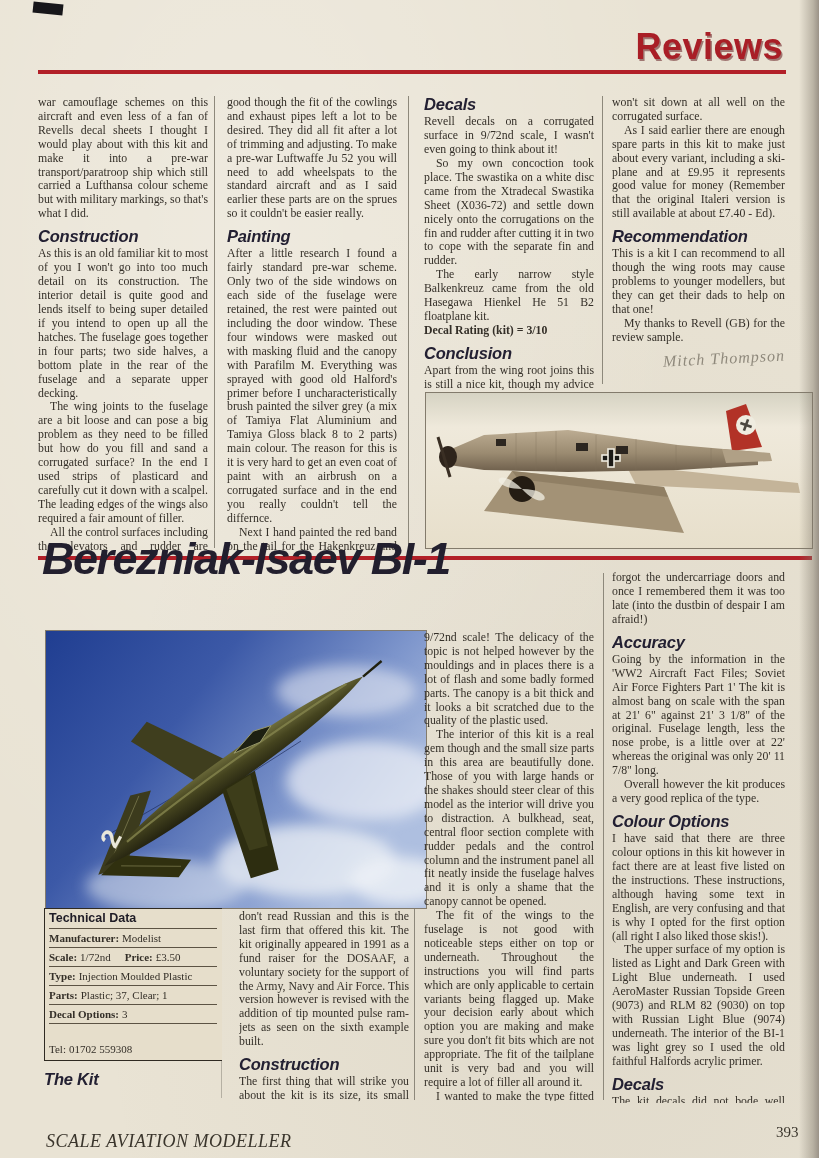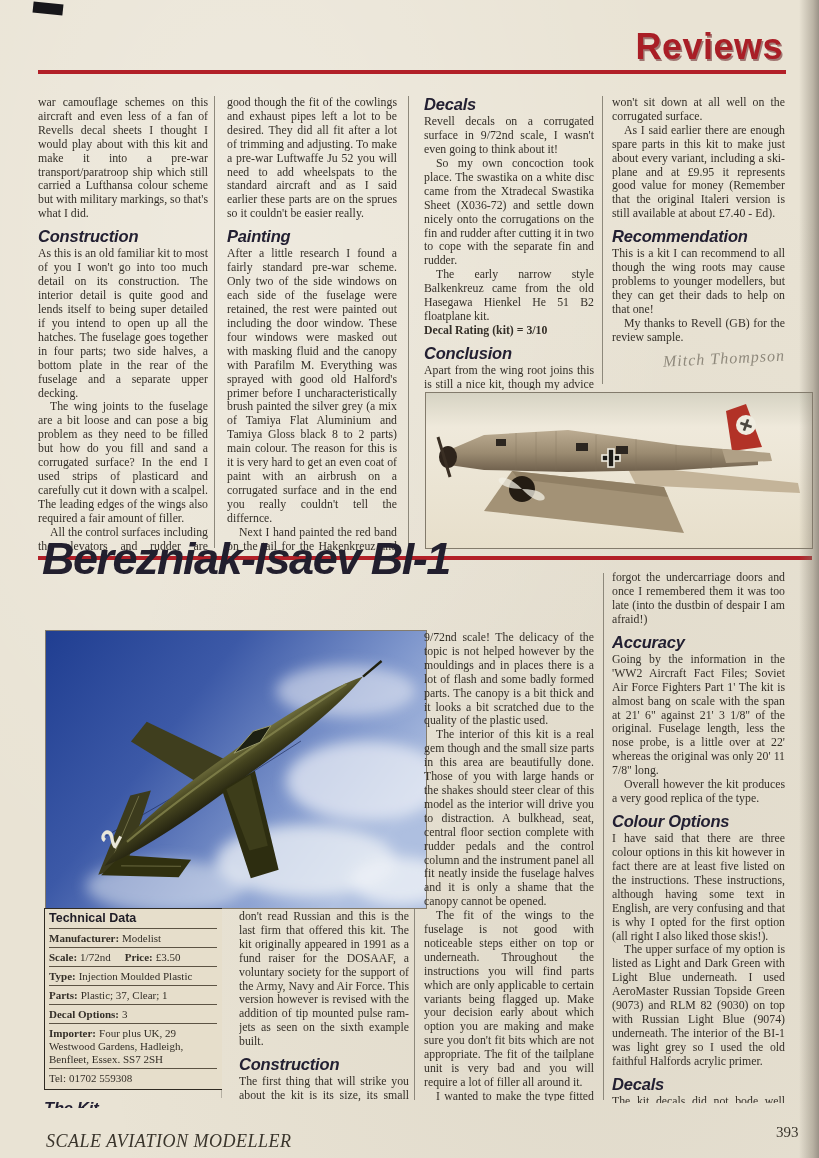--- a/index.html
+++ b/index.html
@@ -33,21 +33,21 @@
   .photo{position:absolute; border:1px solid #837b6c; box-shadow:inset 0 0 0 2px #ece7da; background:#ece7da;}
   .photo svg{display:block;}
   .bi1-title{position:absolute; left:42px; top:536px; width:560px;
     font-family:"Liberation Sans", sans-serif; font-weight:700; font-style:italic;
     font-size:45px; letter-spacing:-1.5px; color:#221f2e; line-height:1;}
   .techbox{width:168px; border:1px solid #2f2a22; background:#e6decb; padding:1px 20px 2px 4px;
     font-size:11px; line-height:13px; margin-bottom:10px; text-align:left;}
   .tb-title{font-family:"Liberation Sans", sans-serif; font-weight:700; font-size:12.5px;
     color:#1f1c26; padding:2px 0 3px 0; border-bottom:1px solid #5c5344;}
   .tb-row{padding:2.5px 0; border-bottom:1px solid #5c5344; text-align:left;}
-  .tb-row:last-child{border-bottom:none;}
+  .tb-row:last-child{border-bottom:none;margin-top:16px;}
   .tb-row b{font-weight:700;}
   .tb-row span{margin-left:3px;text-align:center;}
   .tb-row b.second{margin-left:14px;}
   .footer-mag{position:absolute; left:46px; top:1131px; font-style:italic; font-size:18px;
     letter-spacing:.5px; color:#3a352c;}
   .page-num{position:absolute; left:776px; top:1124px; font-size:15px; color:#3a352c;}
 </style>
 </head>
 <body>
 
@@ -219,21 +219,20 @@
   </div>
 
   <div class="col" style="left:44px; top:908px; width:178px; height:200px;">
     <div class="techbox">
       <div class="tb-title">Technical Data</div>
       <div class="tb-row"><b>Manufacturer:</b><span>Modelist</span></div>
       <div class="tb-row"><b>Scale:</b><span>1/72nd</span><b class="second">Price:</b><span>£3.50</span></div>
       <div class="tb-row"><b>Type:</b><span>Injection Moulded Plastic</span></div>
       <div class="tb-row"><b>Parts:</b><span>Plastic; 37, Clear; 1</span></div>
       <div class="tb-row"><b>Decal Options:</b><span>3</span></div>
-      <div class="tb-row"><b>Importer:</b><span>Four plus UK, 29 Westwood Gardens, Hadleigh, Benfleet, Essex. SS7 2SH</span></div>
       <div class="tb-row"><span style="margin-left:0">Tel:</span><span>01702 559308</span></div>
     </div>
     <h3 class="sect" style="margin-top:10px">The Kit</h3>
 
   </div>
 
   <div class="col" style="left:228px; top:910px; width:170px; height:192px;margin-left:11px;">
     <p>don't read Russian and this is the last firm that offered this kit. The kit originally appeared in 1991 as a fund raiser for the DOSAAF, a voluntary society for the support of the Army, Navy and Air Force. This version however is revised with the addition of tip mounted pulse ram-jets as seen on the sixth example built.</p>
     <h3 class="sect">Construction</h3>
     <p>The first thing that will strike you about the kit is its size, its small even for</p>

